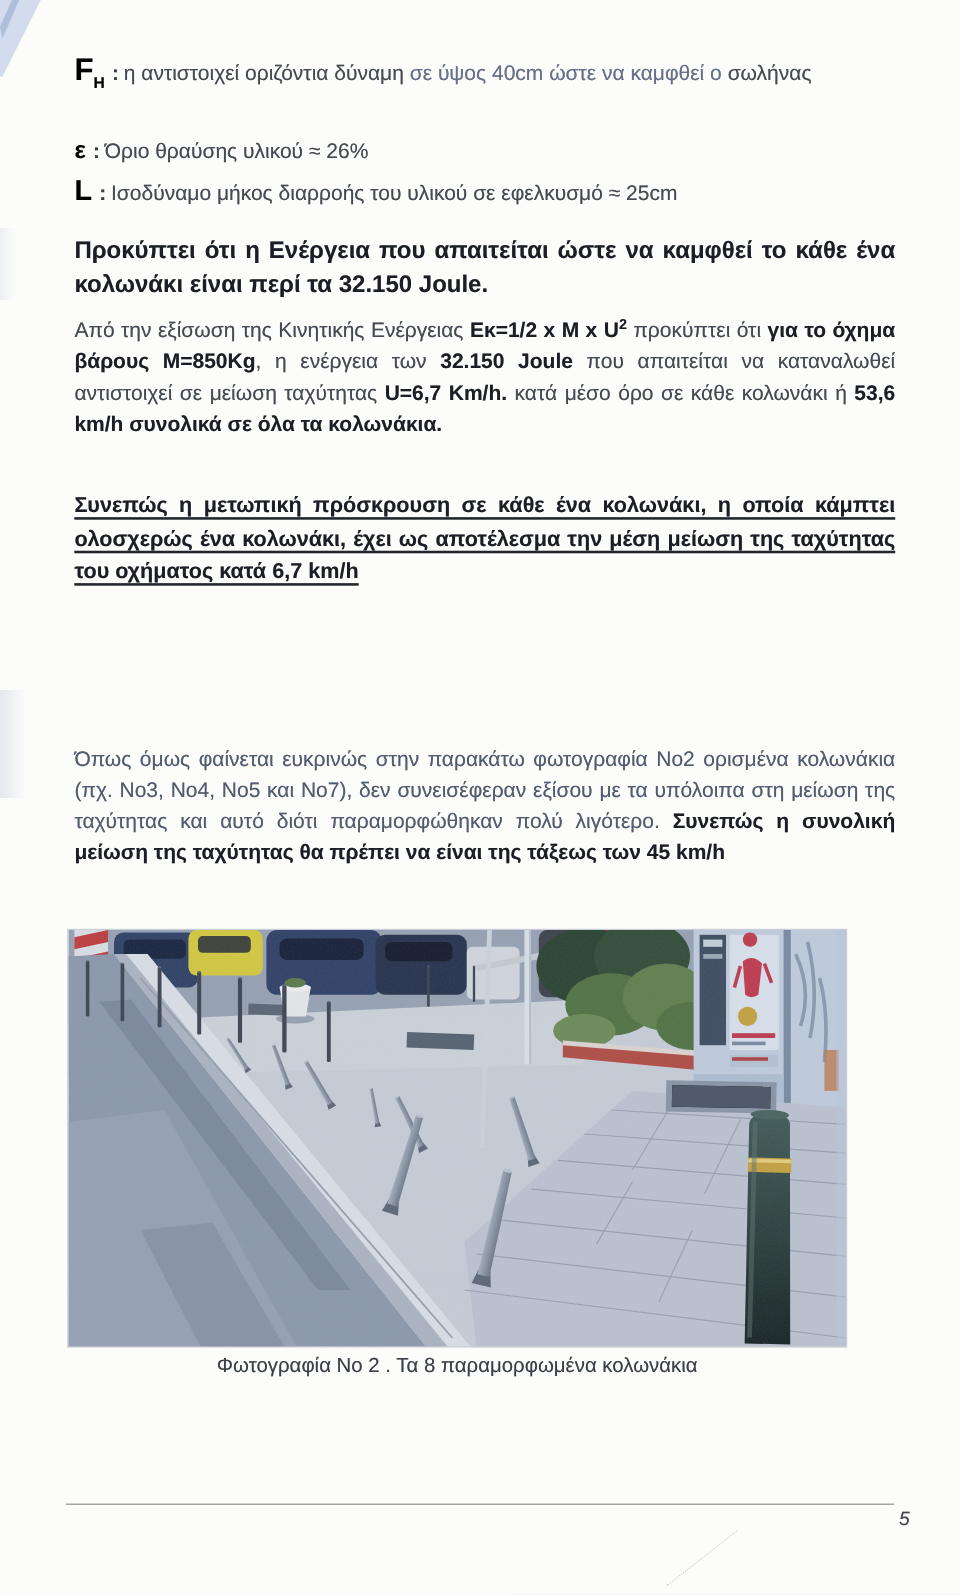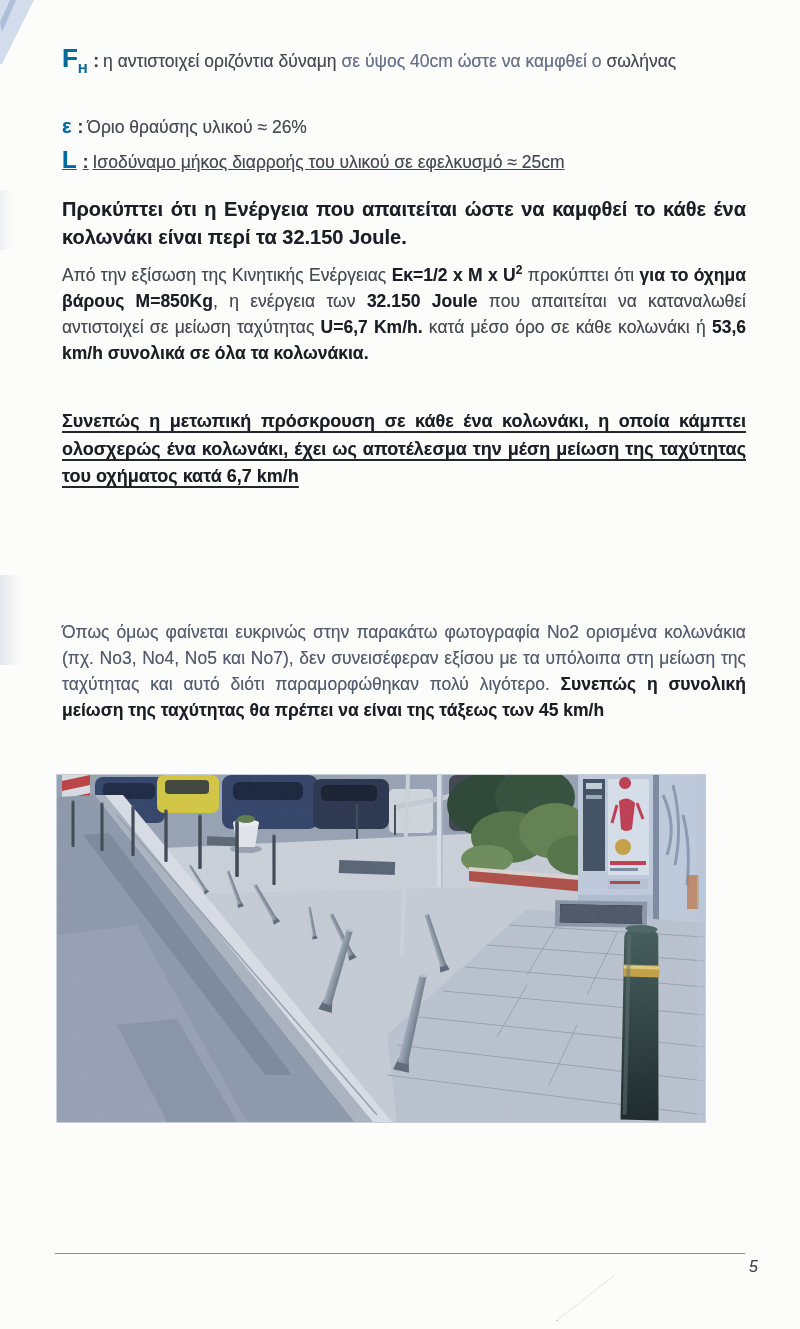--- a/index.html
+++ b/index.html
@@ -6,21 +6,21 @@
   .page{position:relative;width:800px;height:1329px;margin:0 auto;background:#fcfcfb;
         font-family:"Liberation Sans",sans-serif;overflow:hidden;
         text-shadow:0 0 .4px rgba(40,44,52,.45);}
   .tb{position:absolute;left:62px;width:684px;text-align:justify;color:#454a53;
       font-size:17.5px;line-height:26px;}
   .rg{color:#454a53;}
   .b{font-weight:700;color:#1b1e24;}
   .lt{color:#67718a;}
   .lt2{color:#525c6e;}
   .sup{vertical-align:super;font-size:12px;font-weight:700;color:#1b1e24;line-height:0;}
-  .sym{font-weight:700;color:#0369a1;}
+  .sym{font-weight:700;color:#000000;}
   .sym-f{font-size:26px;}
   .sub{vertical-align:sub;font-size:13px;font-weight:700;line-height:0;}
   .sym-e{font-size:20px;}
   .sym-l{font-size:24px;}
   .colon{font-weight:700;color:#3a3f46;padding:0 4px 0 6px;}
   .para-u{ text-decoration:underline;text-decoration-thickness:2px;text-underline-offset:4px;
            text-decoration-color:#23262b;}
   .caption{position:absolute;left:57px;width:648px;text-align:center;color:#3b4048;
            font-size:17px;}
   .footer-rule{position:absolute;left:55px;top:1253px;width:690px;height:0;
@@ -67,21 +67,21 @@
   <div class="bottom-streak"></div>
 
   <div class="tb" style="top:44px;line-height:29px;">
     <span class="sym sym-f"><span>F</span><span class="sub">H</span></span><span class="colon">:</span><span class="rg">η αντιστοιχεί οριζόντια δύναμη </span><span class="lt">σε ύψος 40cm ώστε να καμφθεί ο </span><span class="rg">σωλήνας</span>
   </div>
 
   <div class="tb" style="top:113px;">
     <span class="sym sym-e">ε</span><span class="colon">:</span><span class="rg">Όριο θραύσης υλικού ≈ 26%</span>
   </div>
 
-  <div class="tb" style="top:147px;text-decoration:underline;">
+  <div class="tb" style="top:147px;">
     <span class="sym sym-l">L</span><span class="colon">:</span><span class="rg">Ισοδύναμο μήκος διαρροής του υλικού σε εφελκυσμό ≈ 25cm</span>
   </div>
 
   <div class="tb b" style="top:195px;font-size:20px;line-height:28px;">
     <span>Προκύπτει ότι η Ενέργεια που απαιτείται ώστε να καμφθεί το κάθε ένα κολωνάκι είναι περί τα 32.150 Joule.</span>
   </div>
 
   <div class="tb" style="top:262px;">
     <span class="rg">Από την εξίσωση της Κινητικής Ενέργειας </span><span class="b">Εκ=1/2 x M x U</span><span class="sup">2</span><span class="rg"> προκύπτει ότι </span><span class="b">για το όχημα βάρους M=850Kg</span><span class="rg">, η ενέργεια των </span><span class="b">32.150 Joule</span><span class="rg"> που απαιτείται να καταναλωθεί αντιστοιχεί σε μείωση ταχύτητας </span><span class="b">U=6,7 Km/h.</span><span class="rg"> κατά μέσο όρο σε κάθε κολωνάκι ή </span><span class="b">53,6 km/h συνολικά σε όλα τα κολωνάκια.</span>
   </div>
@@ -260,17 +260,18 @@
         <rect x="565" y="191" width="36" height="3" fill="#e8d07a"></rect>
         <rect x="568" y="160" width="4" height="180" fill="#5d726c" opacity=".5"></rect>
       </g>
 
       <rect width="648" height="347" fill="#6e86b8" opacity=".05"></rect>
       <rect x="640" y="0" width="8" height="347" fill="#b9c6da" opacity=".55"></rect>
       <rect width="648" height="347" filter="url(#grain)" opacity=".5"></rect>
     </svg>
   </div>
 
+  <div class="caption" style="top:1128px;">Φωτογραφία Νο 2 . Τα 8 παραμορφωμένα κολωνάκια</div>
 
   <div class="footer-rule"></div>
   <div class="page-num">5</div>
 
 </div>
 
 </body></html>

